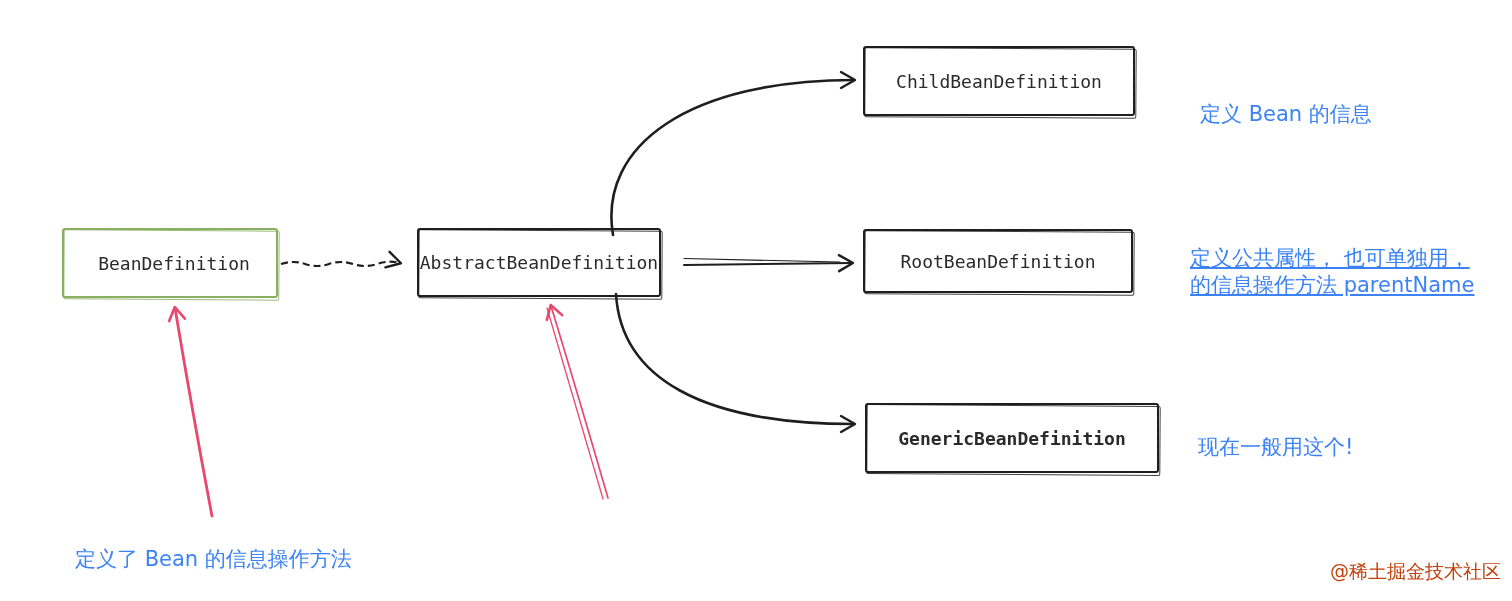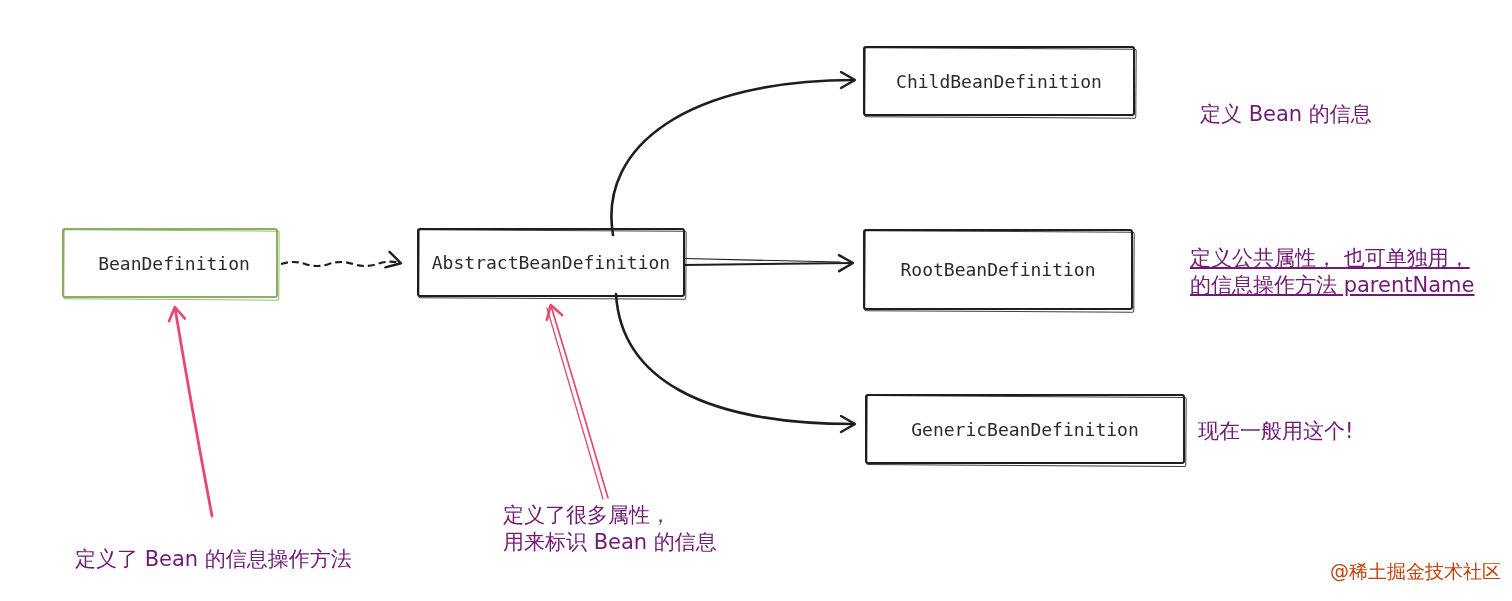--- a/index.html
+++ b/index.html
@@ -37,21 +37,21 @@
   .node-label {
     font-family: "DejaVu Sans Mono", monospace;
     font-size: 18px;
     color: #2b2b2b;
     white-space: nowrap;
     letter-spacing: 0px;
   }
   
   .note {
     position: absolute;
-    color: #701a75;
+    color: #3b82f6;
     font-size: 21px;
     line-height: 27px;
     white-space: nowrap;
     font-family: "DejaVu Sans", sans-serif;
   }
   
   .watermark {
     position: absolute;
     left: 1330px;
     top: 559px;
@@ -69,57 +69,53 @@
 </style>
 </head>
 <body>
 
 <div class="canvas">
 
   <div class="node green" style="left:62px; top:228px; width:216px; height:70px;padding-left:8px;">
     <span class="node-label">BeanDefinition</span>
   </div>
 
-  <div class="node" style="left:417px; top:228px; width:268px; height:69px;">
+  <div class="node" style="left:417px; top:228px; width:244px; height:69px;">
     <span class="node-label">AbstractBeanDefinition</span>
   </div>
 
   <div class="node" style="left:863px; top:46px; width:272px; height:70px;">
     <span class="node-label">ChildBeanDefinition</span>
   </div>
 
-  <div class="node" style="left:863px; top:229px; width:270px; height:81px;text-align:center;">
+  <div class="node" style="left:863px; top:229px; width:270px; height:64px;text-align:center;">
     <span class="node-label">RootBeanDefinition</span>
   </div>
 
-  <div class="node" style="left:865px; top:394px; width:320px; height:70px;">
+  <div class="node" style="left:865px; top:403px; width:294px; height:70px;font-weight:bold;">
     <span class="node-label">GenericBeanDefinition</span>
   </div>
 
   <div class="note" style="left:1200px; top:101px;">
     <div>定义 Bean 的信息</div>
   </div>
 
   <div class="note" style="left:1190px; top:245px;text-decoration:underline;">
     <div>定义公共属性， 也可单独用，</div>
     <div>的信息操作方法 parentName</div>
   </div>
 
-  <div class="note" style="left:1198px; top:418px;text-align:right;">
+  <div class="note" style="left:1198px; top:434px;text-align:right;">
     <div>现在一般用这个!</div>
   </div>
 
   <div class="note" style="left:75px; top:546px;">
     <div>定义了 Bean 的信息操作方法</div>
   </div>
 
-  <div class="note" style="left:503px; top:502px;">
-    <div>定义了很多属性，</div>
-    <div>用来标识 Bean 的信息</div>
-  </div>
 
   <div class="watermark">@稀土掘金技术社区</div>
 
   <svg class="arrow-layer" viewBox="0 0 1512 601" xmlns="http://www.w3.org/2000/svg">
     <defs>
       <marker id="ah-black" markerUnits="userSpaceOnUse" markerWidth="24" markerHeight="24" viewBox="0 0 24 24" refX="18" refY="12" orient="auto">
         <path d="M5,4 L19,12 L5,20" fill="none" stroke="#1e1e1e" stroke-width="2.4" stroke-linecap="round" stroke-linejoin="round"></path>
       </marker>
       <marker id="ah-pink" markerUnits="userSpaceOnUse" markerWidth="24" markerHeight="24" viewBox="0 0 24 24" refX="18" refY="12" orient="auto">
         <path d="M6,4 L19,12 L6,20" fill="none" stroke="#e8486e" stroke-width="2.6" stroke-linecap="round" stroke-linejoin="round"></path>

